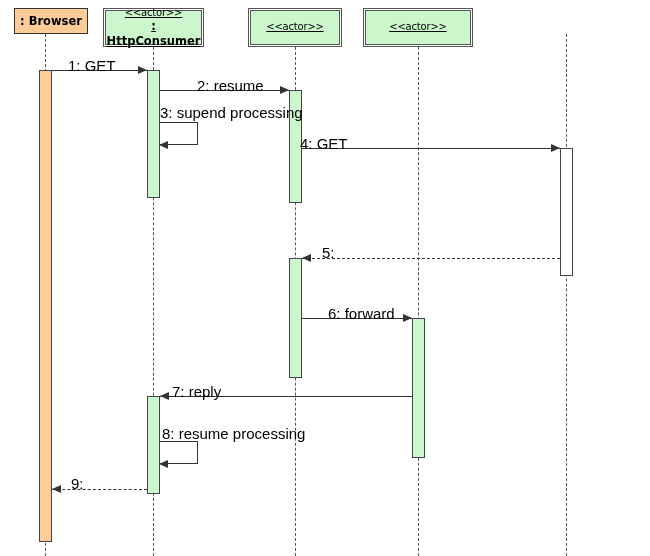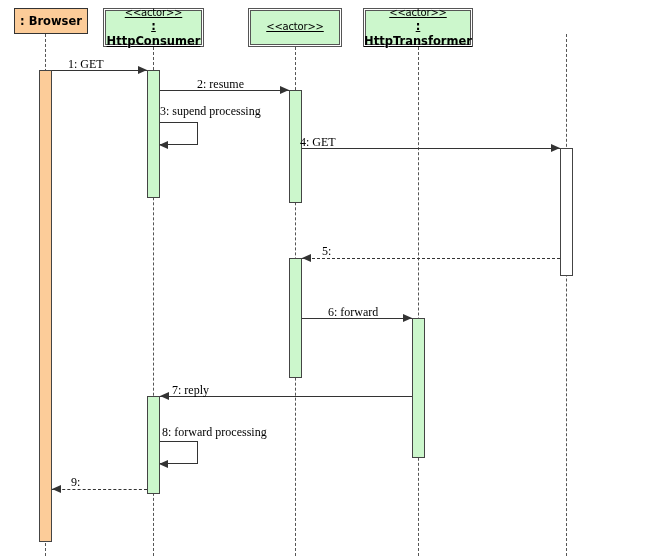--- a/index.html
+++ b/index.html
@@ -87,24 +87,24 @@
   .msg-line {
     position: absolute;
     height: 0;
     border-top: 1px solid #333333;
   }
   .msg-line.dashed {
     border-top: 1px dashed #333333;
   }
   .msg-label {
     position: absolute;
-    font-size: 12px;
+    font-size: 15px;
     color: #000000;
     white-space: nowrap;
-    font-family: Liberation Serif, serif;
+    font-family: Liberation Sans, sans-serif;
   }
   .arrowhead {
     position: absolute;
     width: 0;
     height: 0;
   }
   .arrowhead.right {
     border-top: 4px solid transparent;
     border-bottom: 4px solid transparent;
     border-left: 9px solid #333333;
@@ -139,21 +139,20 @@
     </div>
     <div class="participant actor" style="left: 103px; top: 8px; width: 101px; height: 39px;">
       <div class="stereotype">&lt;&lt;actor&gt;&gt;</div>
       <div class="pname">: HttpConsumer</div>
     </div>
     <div class="participant actor" style="left: 248px; top: 8px; width: 94px; height: 39px;">
       <div class="stereotype">&lt;&lt;actor&gt;&gt;</div>
     </div>
     <div class="participant actor" style="left: 363px; top: 8px; width: 110px; height: 39px;">
       <div class="stereotype">&lt;&lt;actor&gt;&gt;</div>
-      <div class="pname">: HttpTransformer</div>
     </div>
     <div class="activation browser-act" style="left: 39px; top: 70px; height: 472px;"></div>
     <div class="activation" style="left: 147px; top: 70px; height: 128px;"></div>
     <div class="activation" style="left: 147px; top: 396px; height: 98px;"></div>
     <div class="activation" style="left: 289px; top: 90px; height: 113px;"></div>
     <div class="activation" style="left: 289px; top: 258px; height: 120px;"></div>
     <div class="activation" style="left: 412px; top: 318px; height: 140px;"></div>
     <div class="activation white-act" style="left: 560px; top: 148px; height: 128px;"></div>
     <div class="msg-line" style="left: 52px; top: 70px; width: 95px;"></div>
     <div class="arrowhead right" style="left: 138px; top: 66px;"></div>
@@ -171,17 +170,17 @@
     <div class="arrowhead left" style="left: 302px; top: 254px;"></div>
     <div class="msg-label" style="left: 322px; top: 244px;">5:</div>
     <div class="msg-line" style="left: 302px; top: 318px; width: 110px;"></div>
     <div class="arrowhead right" style="left: 403px; top: 314px;"></div>
     <div class="msg-label" style="left: 328px; top: 305px;">6: forward</div>
     <div class="msg-line" style="left: 160px; top: 396px; width: 252px;"></div>
     <div class="arrowhead left" style="left: 160px; top: 392px;"></div>
     <div class="msg-label" style="left: 172px; top: 383px;">7: reply</div>
     <div class="self-loop" style="left: 160px; top: 441px; width: 38px; height: 23px;"></div>
     <div class="arrowhead left" style="left: 159px; top: 460px;"></div>
-    <div class="msg-label" style="left: 162px; top: 425px;">8: forward processing</div>
+    <div class="msg-label" style="left: 162px; top: 425px;">8: resume processing</div>
     <div class="msg-line dashed" style="left: 52px; top: 489px; width: 95px;"></div>
     <div class="arrowhead left" style="left: 52px; top: 485px;"></div>
     <div class="msg-label" style="left: 71px; top: 475px;">9:</div>
   </div>
 
 </body></html>

